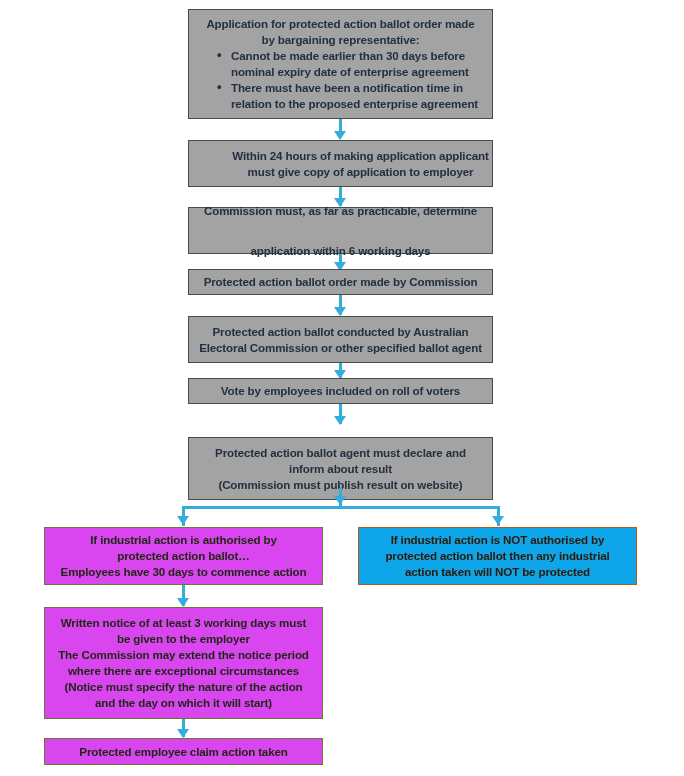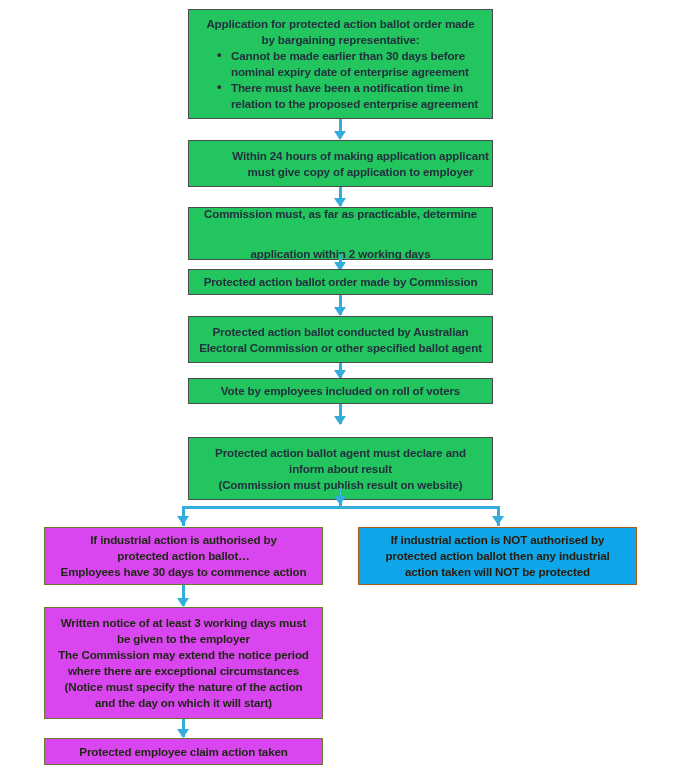--- a/index.html
+++ b/index.html
@@ -28,21 +28,21 @@
     text-align: center;
     font-weight: bold;
     font-size: 11.6px;
     line-height: 16px;
     letter-spacing: -0.15px;
     color: #1b2a3a;
     padding: 4px 8px;
   }
 
   .node.gray {
-    background: #22c55e;
+    background: #a3a3a3;
     border: 1.6px solid #4b4b4b;
     color: #23303f;
     align-items: center;
   }
   .node.green {
     background: #d946ef;
     border: 1.6px solid #6a7a2c;
     color: #1d2712;
   }
   .node.orange {
@@ -118,23 +118,23 @@
   <div class="arrow-head" style="left:334px; top:131px;"></div>
 
   <div class="node gray" style="left:188px; top:140px; width:305px; height:47px;padding-left:48px;">
     <span class="line">Within 24 hours of making application applicant</span>
     <span class="line">must give copy of application to employer</span>
   </div>
 
   <div class="conn-v" style="left:339px; top:187px; width:3px; height:19px;"></div>
   <div class="arrow-head" style="left:334px; top:198px;"></div>
 
-  <div class="node gray" style="left:188px; top:207px; width:305px; height:53px;gap:24px;">
+  <div class="node gray" style="left:188px; top:207px; width:305px; height:47px;gap:24px;">
     <span class="line">Commission must, as far as practicable, determine</span>
-    <span class="line">application within 2 working days</span>
+    <span class="line">application within 6 working days</span>
   </div>
 
   <div class="conn-v" style="left:339px; top:254px; width:3px; height:16px;"></div>
   <div class="arrow-head" style="left:334px; top:262px;"></div>
 
   <div class="node gray" style="left:188px; top:269px; width:305px; height:26px;">
     <span class="line">Protected action ballot order made by Commission</span>
   </div>
 
   <div class="conn-v" style="left:339px; top:295px; width:3px; height:20px;"></div>

